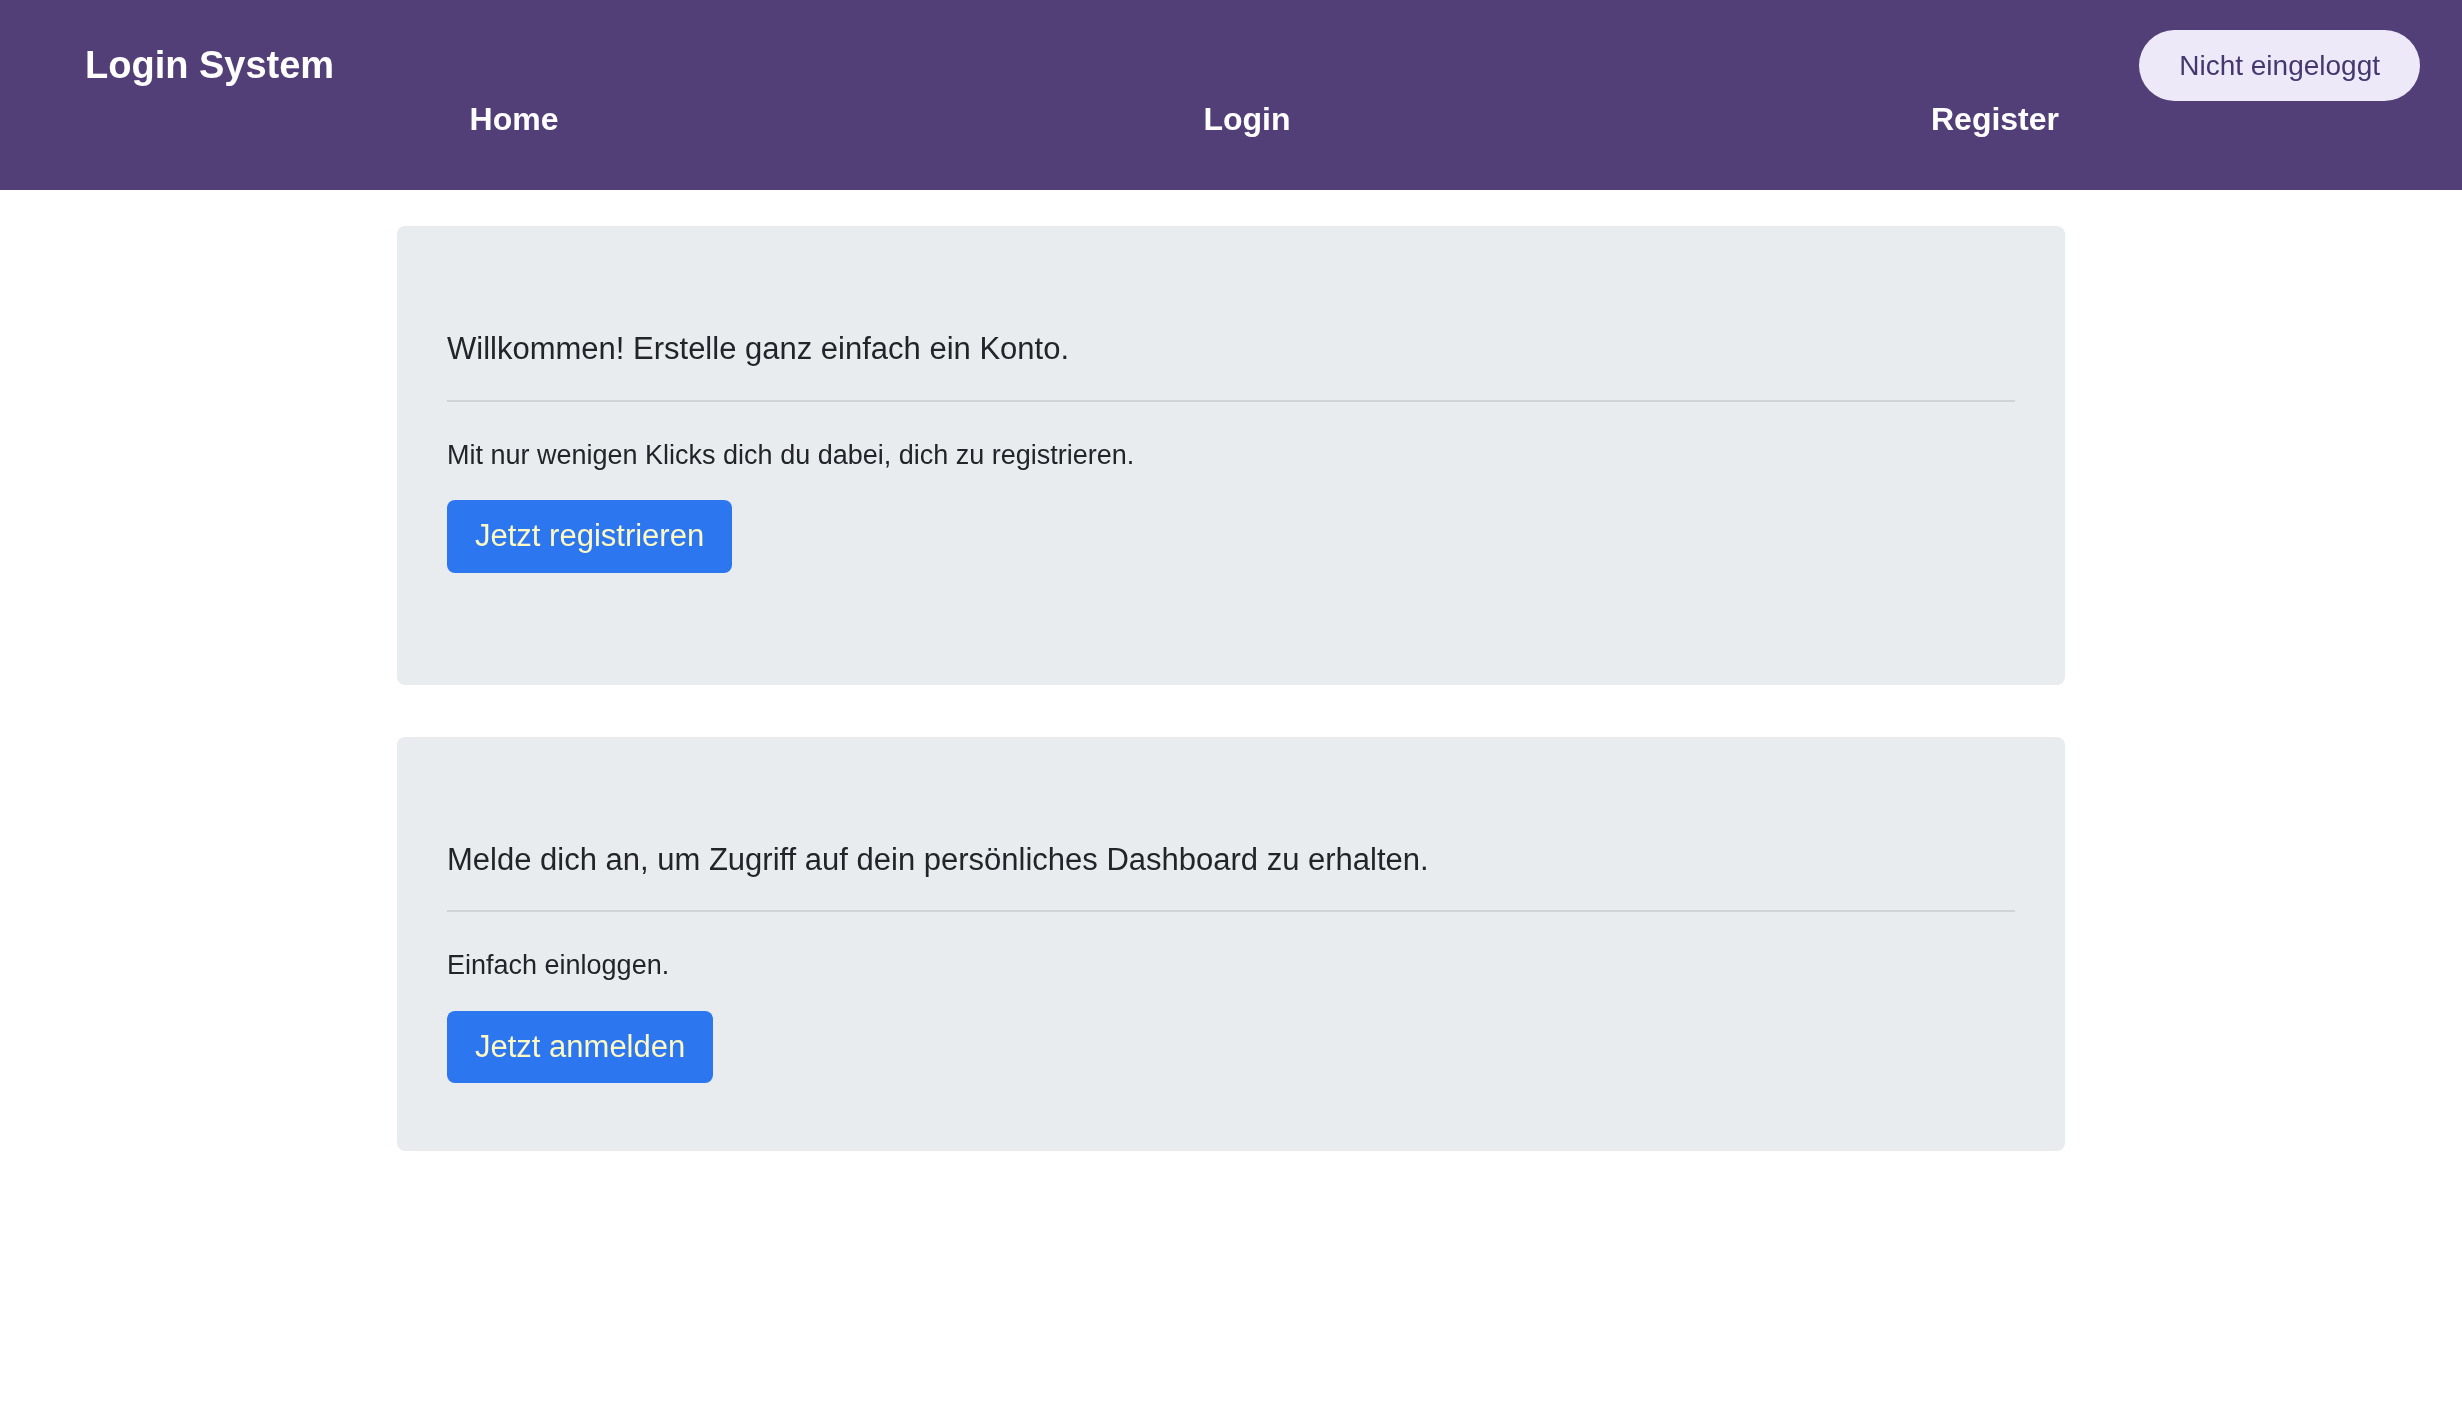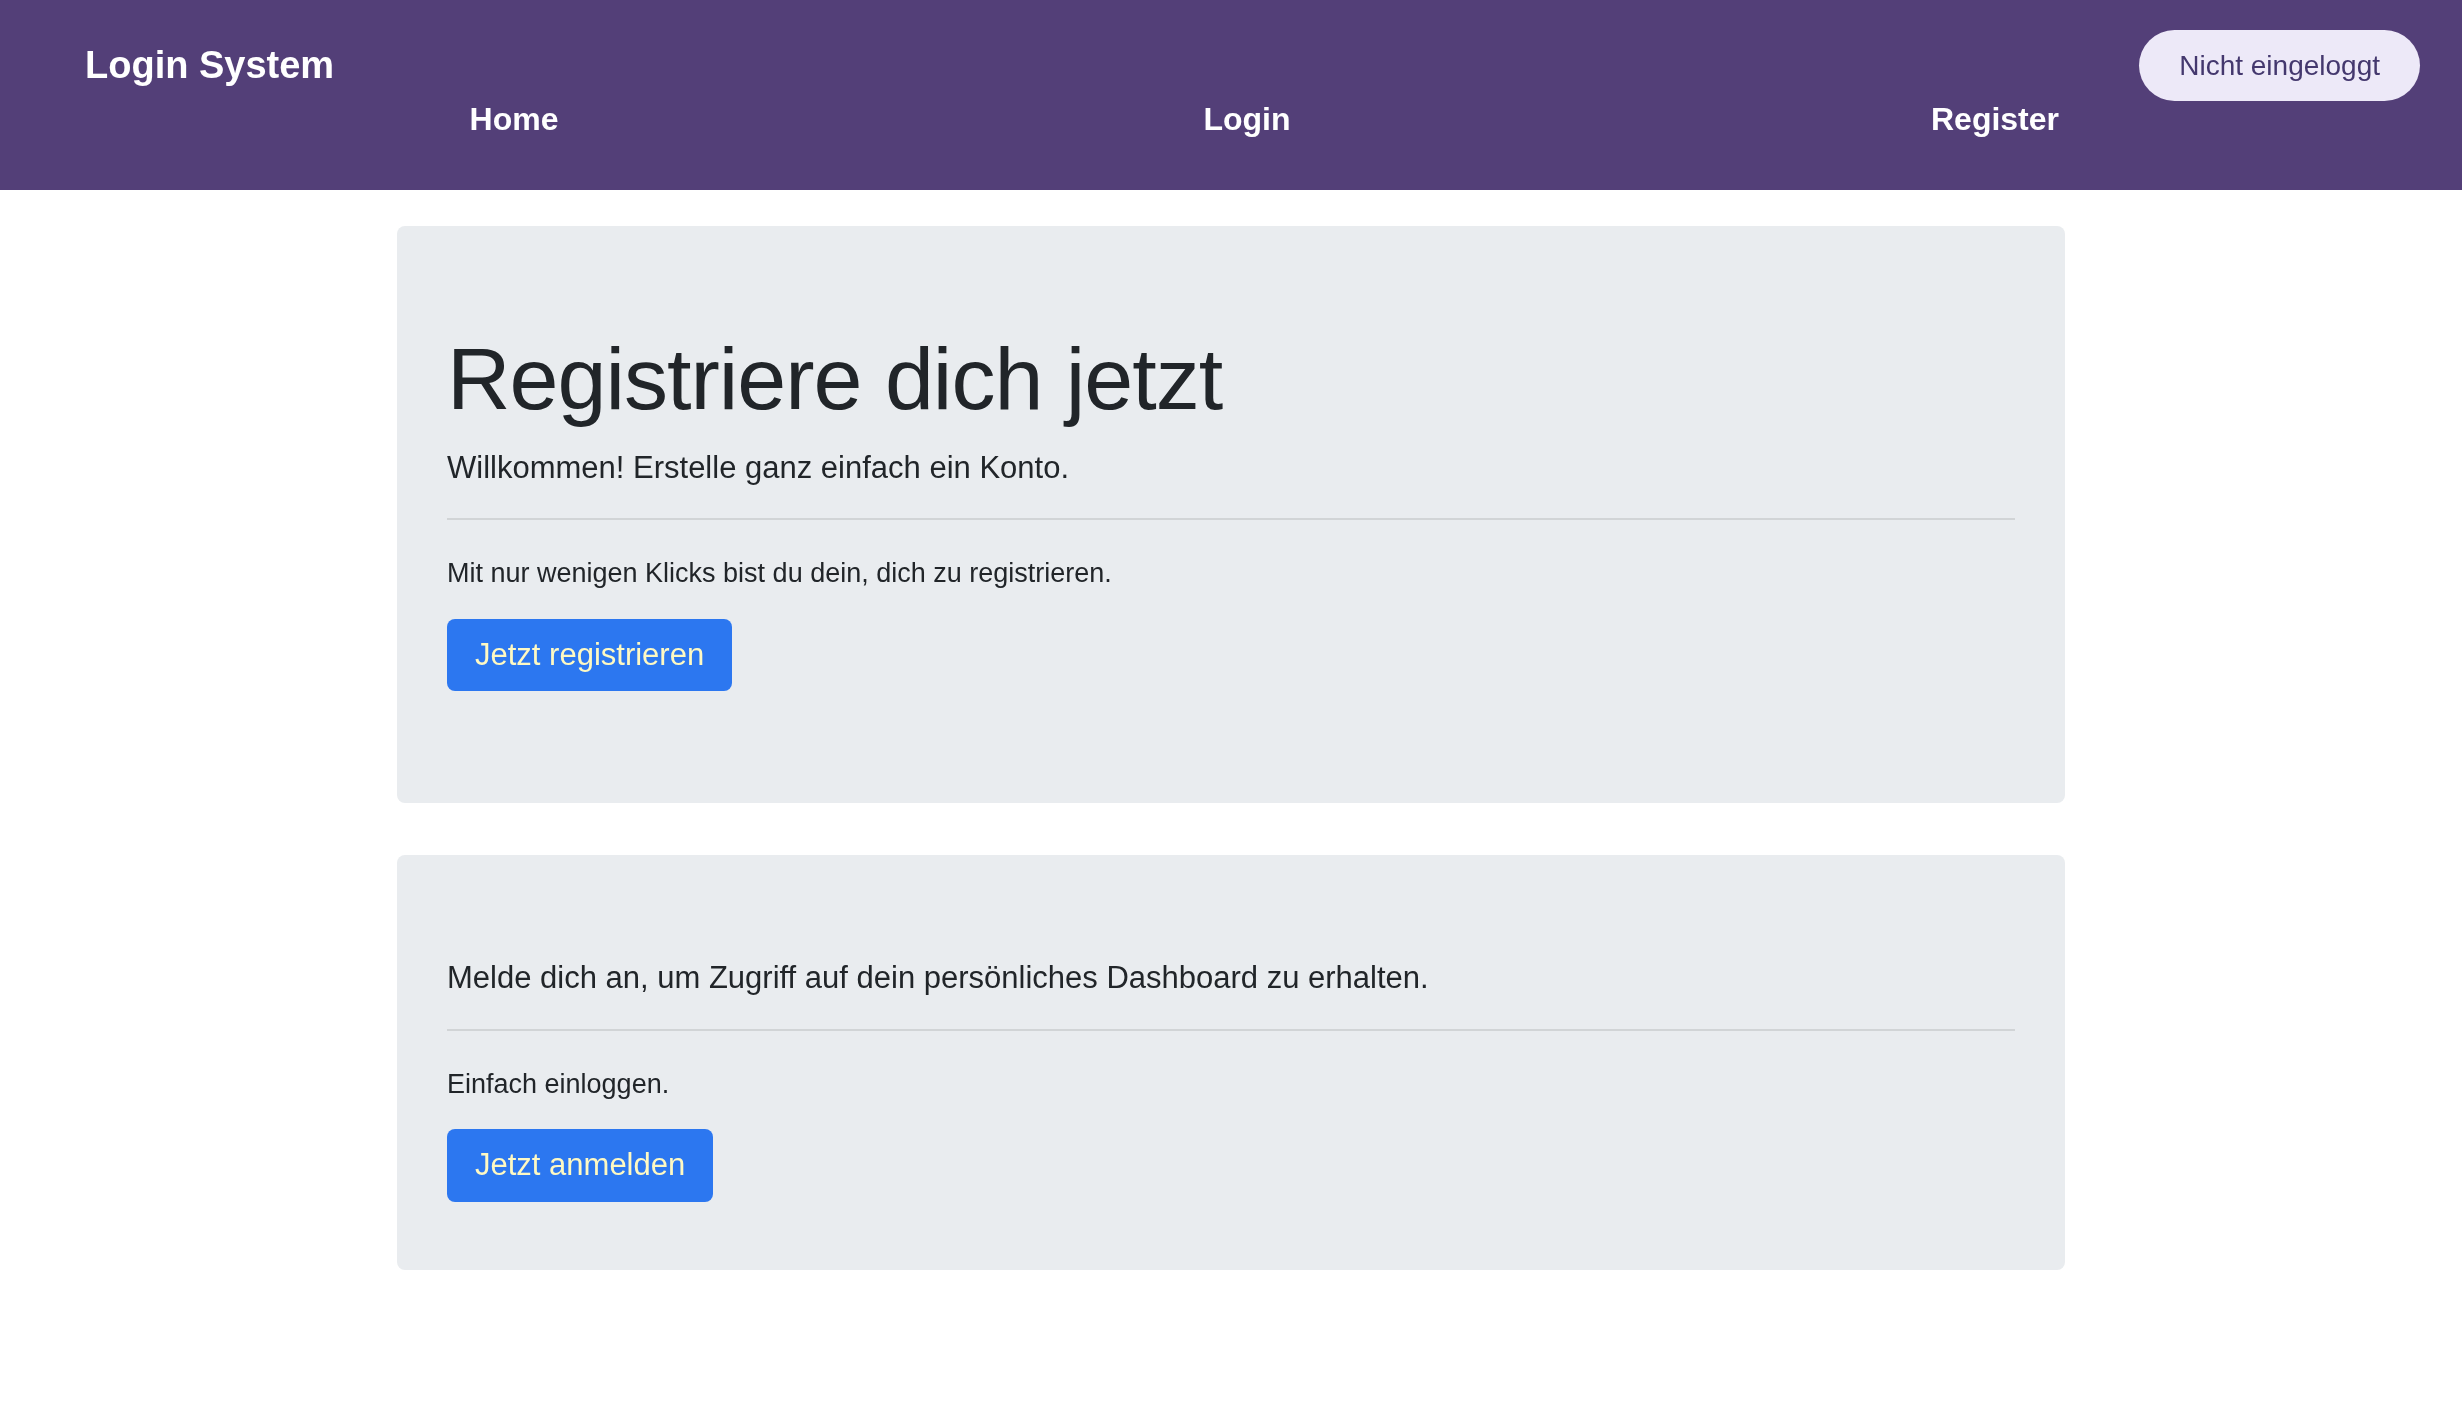--- a/index.html
+++ b/index.html
@@ -125,24 +125,23 @@
   <a class="nav-link pos-home" href="#">Home</a>
   <a class="nav-link pos-login" href="#">Login</a>
   <a class="nav-link pos-register" href="#">Register</a>
 
   <span class="status-pill">Nicht eingeloggt</span>
 </nav>
 
 <main class="content">
 
   <section class="jumbotron first">
-    <h1 class="display-title">Registriere dich jetzt</h1>
     <p class="lead">Willkommen! Erstelle ganz einfach ein Konto.</p>
     <hr>
-    <p class="body-text">Mit nur wenigen Klicks bist du dein, dich zu registrieren.</p>
+    <p class="body-text">Mit nur wenigen Klicks dich du dabei, dich zu registrieren.</p>
     <button class="btn-primary">Jetzt registrieren</button>
   </section>
 
   <section class="jumbotron second">
     <p class="lead">Melde dich an, um Zugriff auf dein persönliches Dashboard zu erhalten.</p>
     <hr>
     <p class="body-text">Einfach einloggen.</p>
     <button class="btn-primary">Jetzt anmelden</button>
   </section>
 

